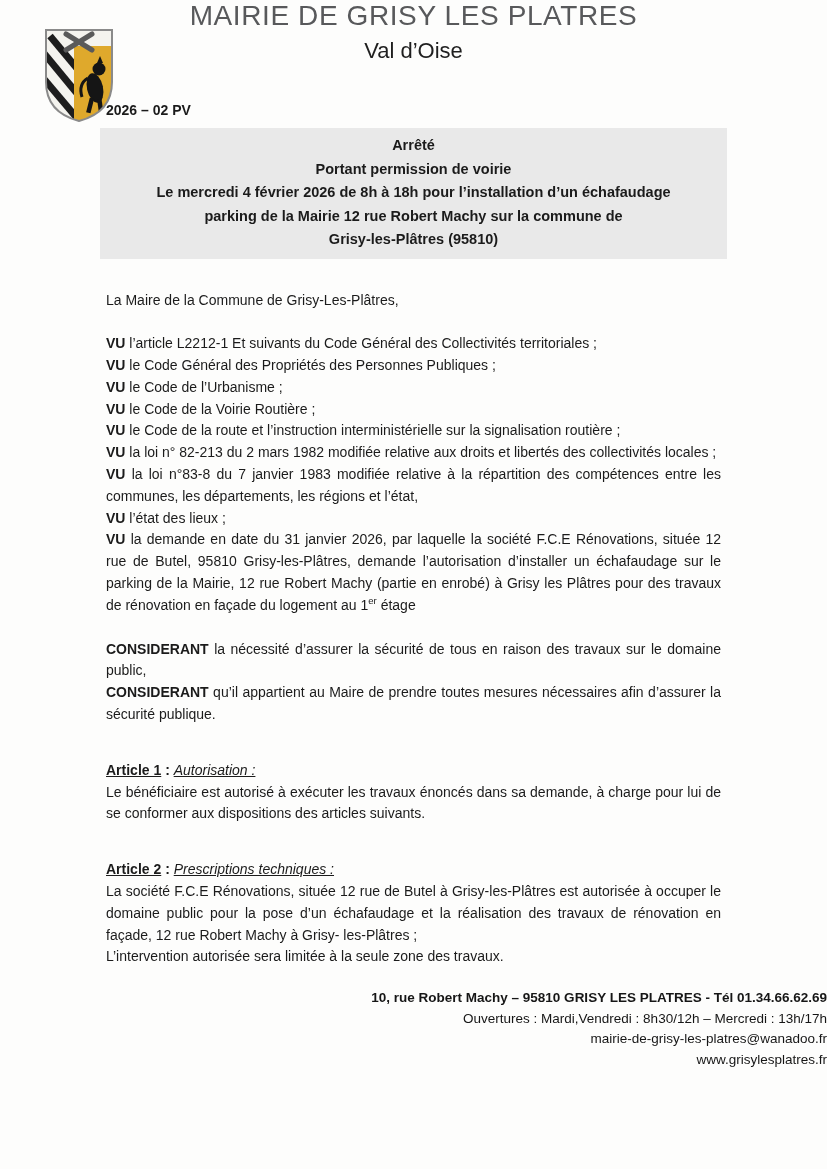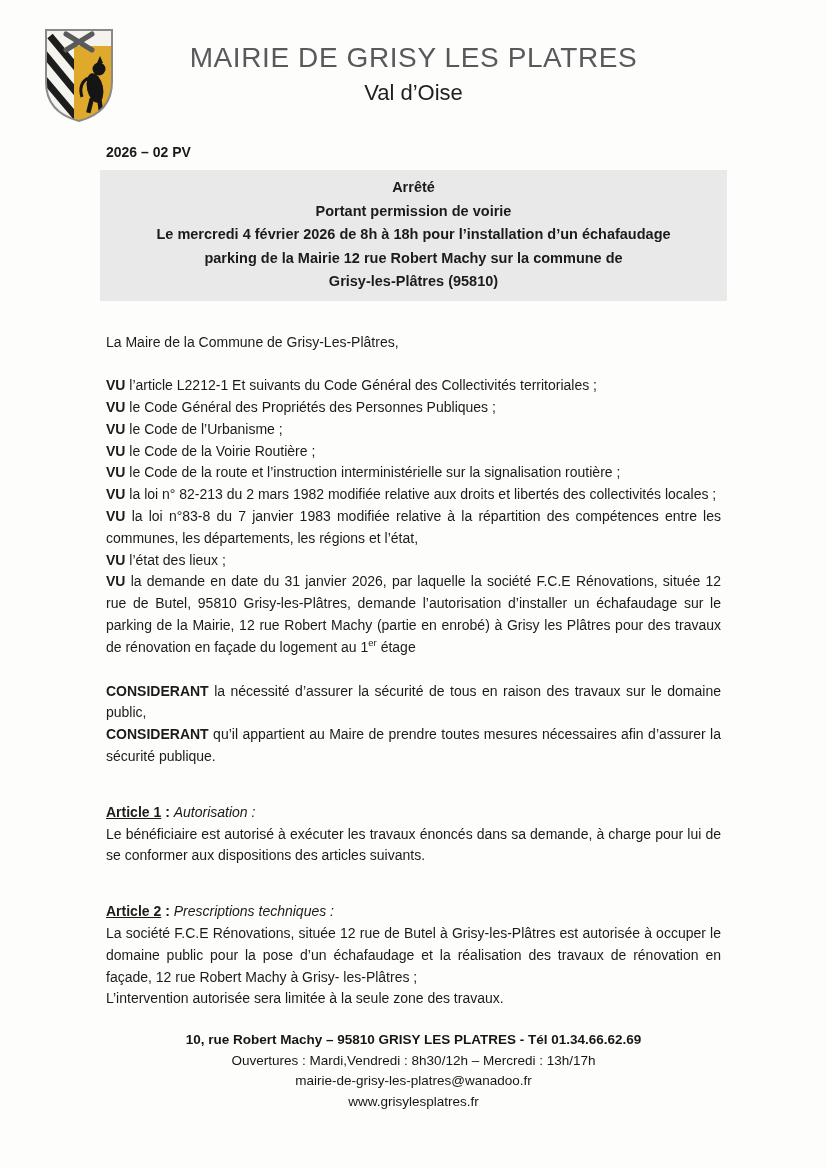--- a/index.html
+++ b/index.html
@@ -12,21 +12,21 @@
     background: #fdfdfc;
     font-family: "Liberation Sans", sans-serif;
     color: #1b1b1b;
     overflow: hidden;
   }
   .crest {
     position: absolute;
     left: 40px;
     top: 26px;
   }
-  .letterhead { padding-top: 42px; text-align: center; }
+  .letterhead { text-align: center; }
   .muni-title {
     font-size: 28px;
     color: #58595b;
     letter-spacing: 0.6px;
     font-weight: 400;
   }
   .dept-sub {
     font-size: 22px;
     color: #1f1f1f;
     margin-top: 6px;
@@ -59,25 +59,25 @@
     text-align: center;
     font-weight: bold;
     text-decoration: underline;
     font-size: 15px;
     letter-spacing: 0.3px;
   }
   .article { margin-top: 34px; }
   .article-head { font-size: 14px; line-height: 21.8px; }
   .article-label { font-weight: bold; text-decoration: underline; }
   .article-sep { font-weight: bold; }
-  .article-title { font-style: italic; font-weight: 400; }
+  .article-title { font-style: italic; font-weight: 400; text-decoration: underline; }
   sup.ord { font-size: 9.5px; vertical-align: super; line-height: 0; }
   .footer {
     margin-top: 20px;
-    text-align: center;
+    text-align: right;
     font-size: 13.5px;
     line-height: 20.5px;
     color: #161616;
   }
   .footer-line1 { font-weight: bold; }
 </style>
 </head>
 <body>
 
 <div class="page">

